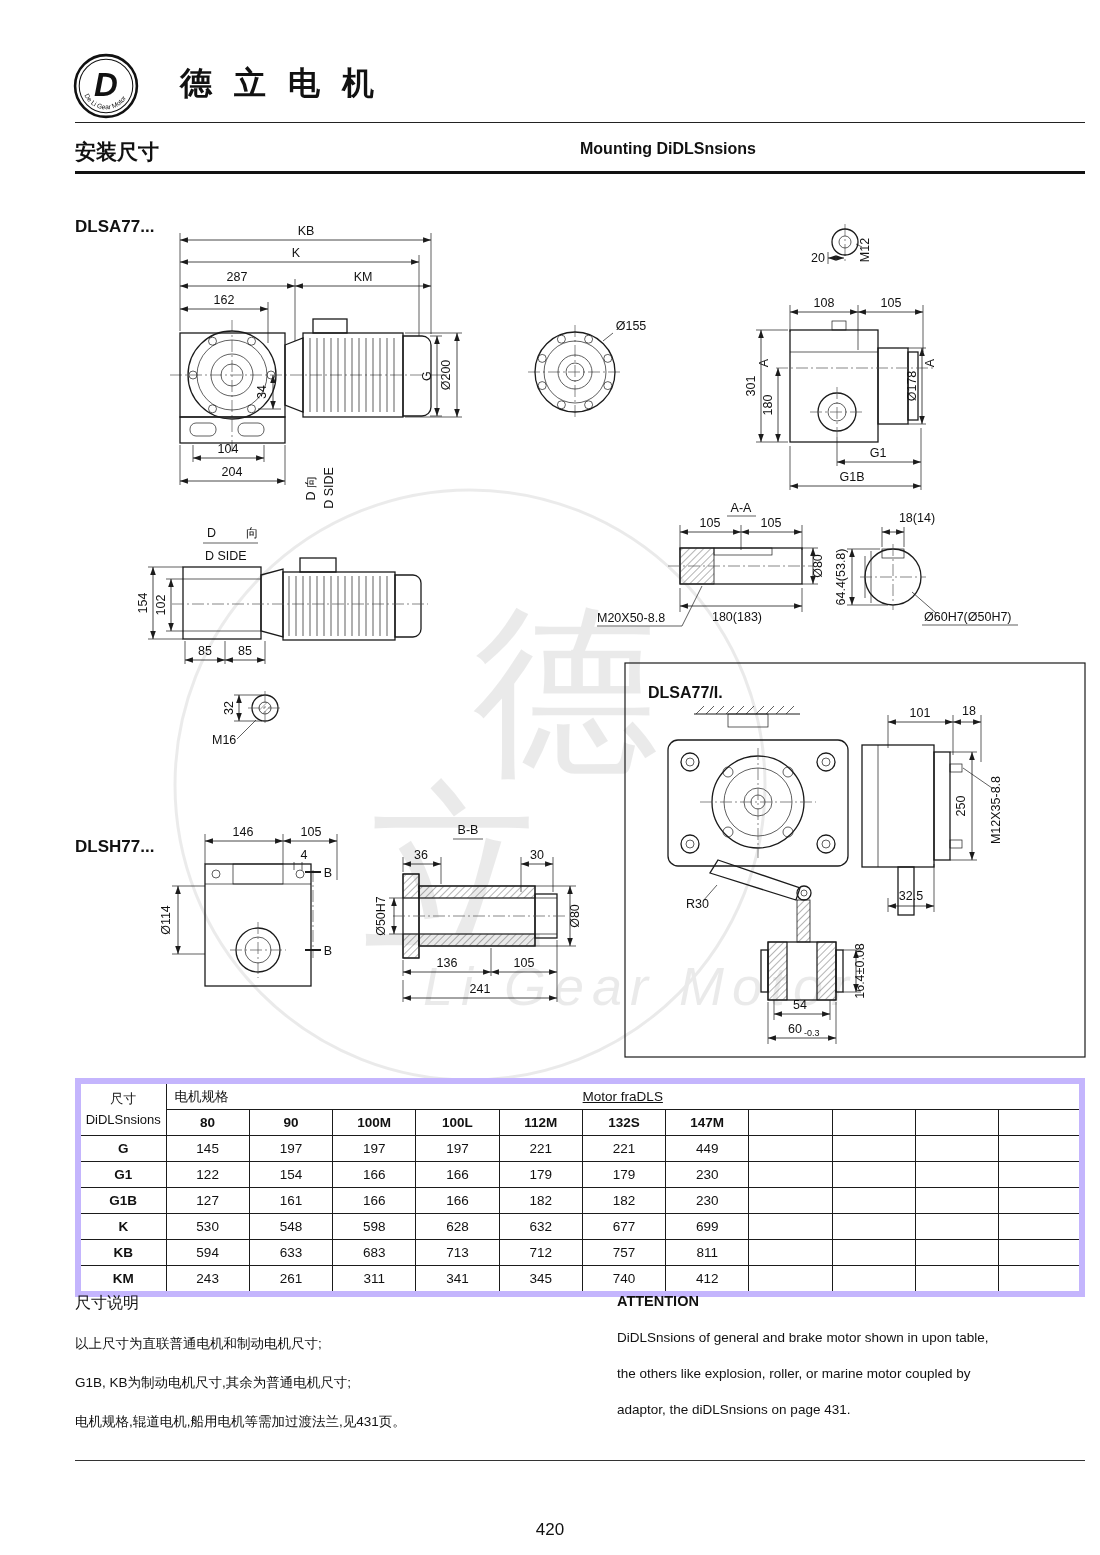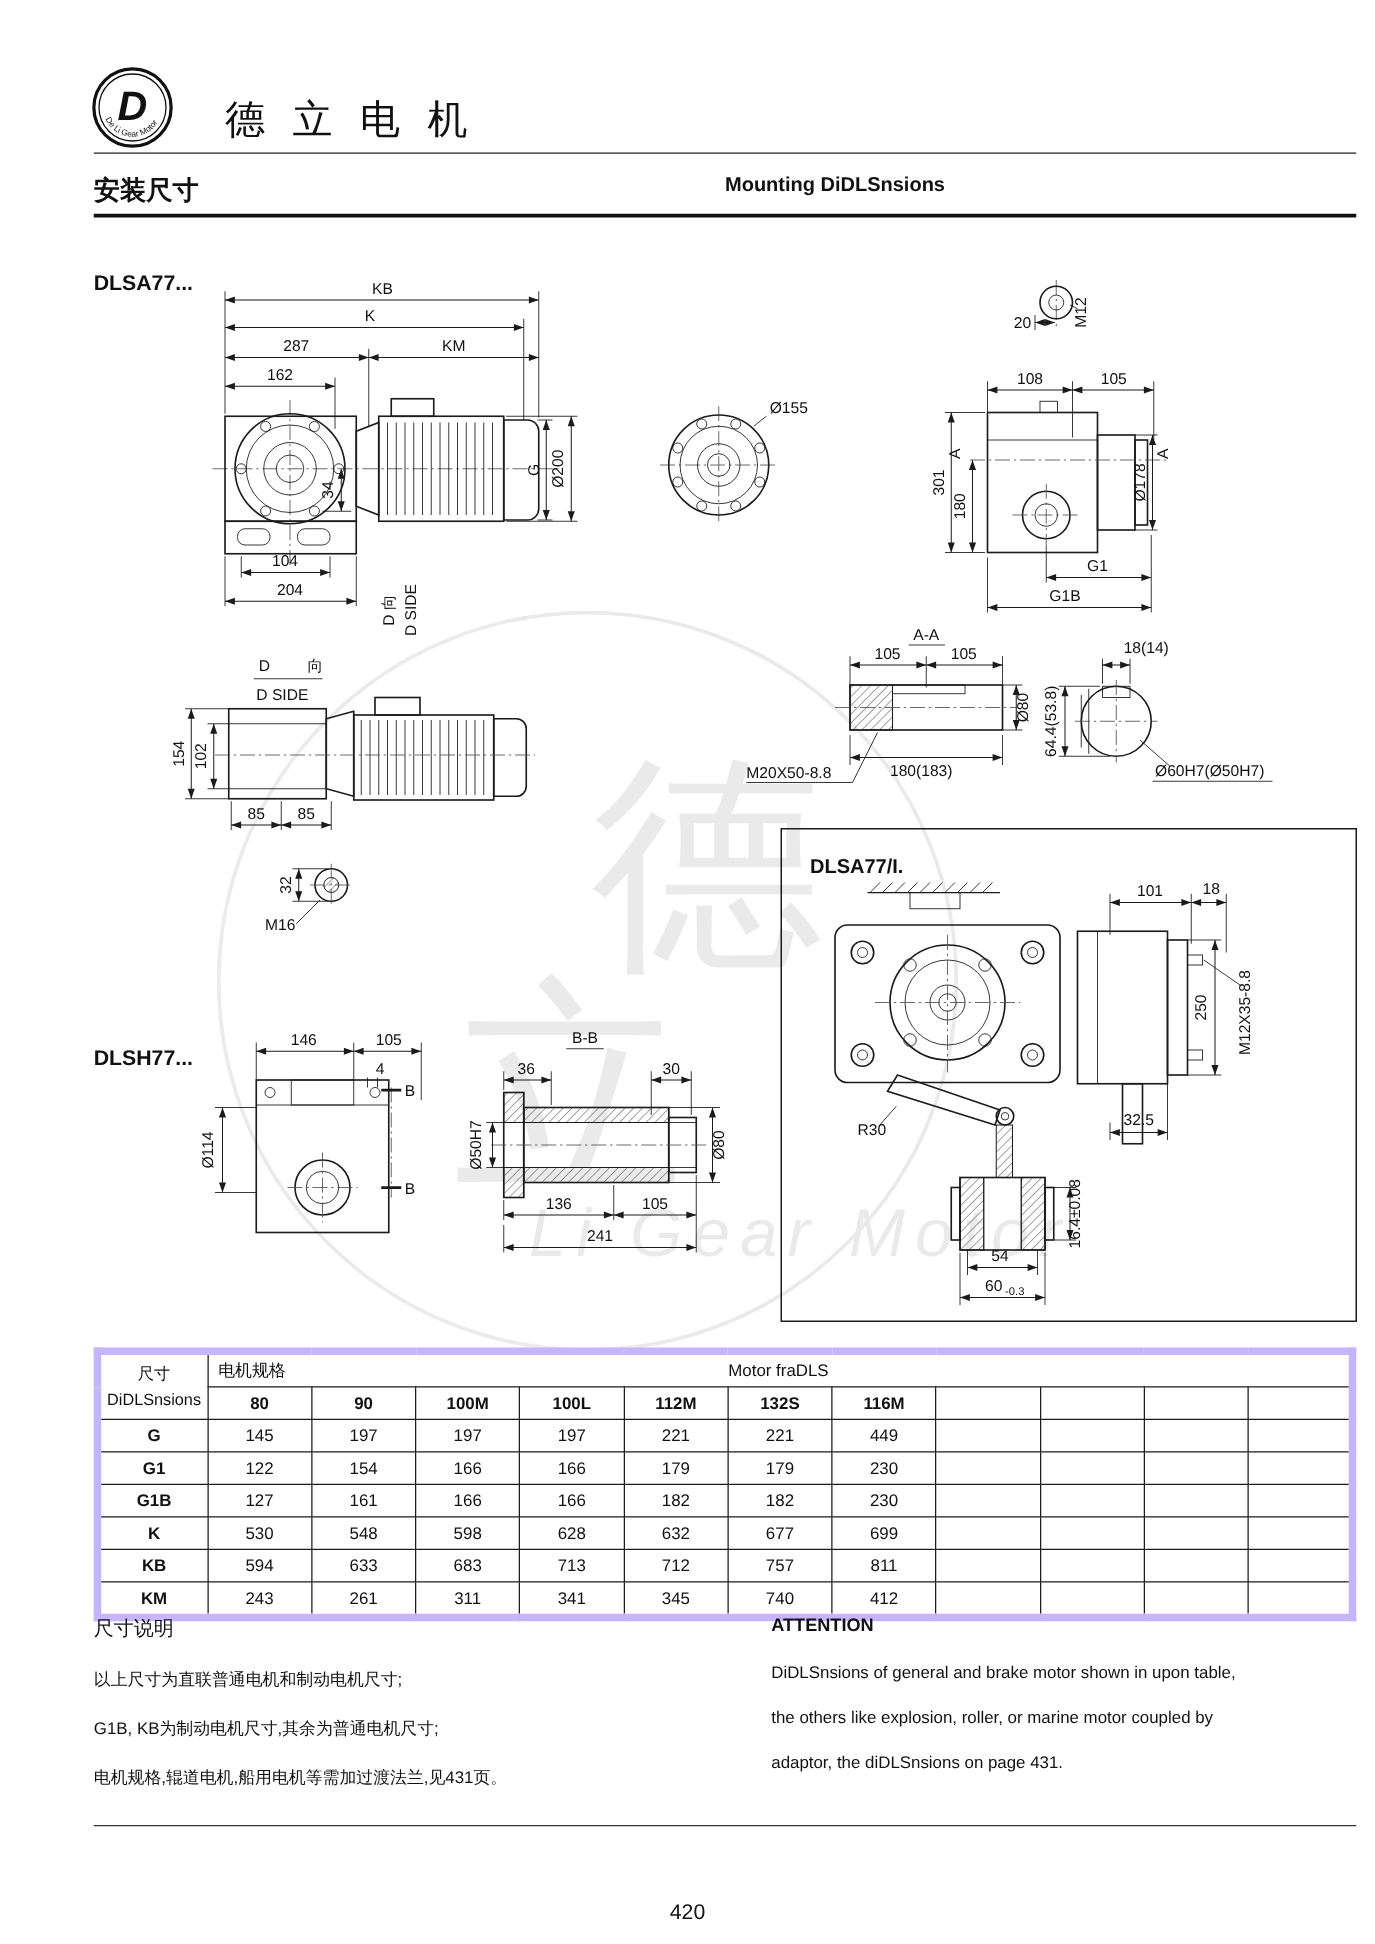--- a/index.html
+++ b/index.html
@@ -1,20 +1,20 @@
 <!DOCTYPE html>
 <html><head>
 <meta charset="utf-8">
 <style>
   html,body{margin:0;padding:0;background:#fff;}
   #page{position:relative;width:1100px;height:1555px;background:#fff;overflow:hidden;
         font-family:"Liberation Sans",sans-serif;color:#111;}
   .abs{position:absolute;}
   #logo{left:72px;top:52px;width:68px;height:68px;}
-  #brand{left:180px;top:74px;font-size:32px;font-weight:normal;letter-spacing:7px;
+  #brand{left:180px;top:62px;font-size:32px;font-weight:bold;letter-spacing:7px;
          font-family:"Liberation Serif",serif;}
   #rule-thin{left:75px;top:122px;width:1010px;height:1px;background:#222;}
   #title-cn{left:75px;top:138px;font-size:21px;font-weight:bold;}
   #title-en{left:580px;top:140px;font-size:16px;font-weight:bold;}
   #rule-thick{left:75px;top:171px;width:1010px;height:3px;background:#111;}
 
   svg text{font-family:"Liberation Sans",sans-serif;}
   .dt{font-size:12.5px;fill:#111;text-anchor:middle;}
   .dts{font-size:12.5px;fill:#111;}
   .lbl{font-size:17px;font-weight:bold;fill:#111;}
@@ -28,21 +28,21 @@
   .thick{stroke:#1b1b1b;stroke-width:2.2;}
   .boxol{fill:none;stroke:#1b1b1b;stroke-width:1.2;}
 
   table#dims{position:absolute;left:75px;top:1078px;width:1010px;border-collapse:collapse;
              table-layout:fixed;border:6px solid #c4b5fd;}
   #dims th,#dims td{border:1px solid #1b1b1b;height:25px;text-align:center;
                     font-size:13.5px;font-weight:normal;padding:0;}
   #dims .rowlab{font-weight:bold;}
   #dims .colh{font-weight:bold;}
   #dims .corner div{line-height:1.55;font-size:13px;}
-  #dims .speccell{position:relative;}
+  #dims .speccell{position:relative;text-decoration:underline;}
   #dims .spec-cn{position:absolute;left:8px;top:4px;}
   .notes{position:absolute;width:505px;font-size:13.5px;}
   .notes .nt{margin-bottom:21px;margin-top:14px;}
   #notes-cn{left:75px;top:1293px;}
   #notes-cn .ntitle{font-size:16px;margin-bottom:21px;}
   #notes-en{left:617px;top:1293px;}
   #notes-en .ntitle{font-weight:bold;font-size:14.5px;margin-bottom:21px;}
   #footer-rule{left:75px;top:1460px;width:1010px;height:1px;background:#333;}
   #page-num{left:0;top:1520px;width:1100px;text-align:center;font-size:17px;}
 </style>
@@ -391,21 +391,21 @@
           <span class="spec-en">Motor fraDLS</span>
         </th>
       </tr>
       <tr>
         <th class="colh">80</th>
         <th class="colh">90</th>
         <th class="colh">100M</th>
         <th class="colh">100L</th>
         <th class="colh">112M</th>
         <th class="colh">132S</th>
-        <th class="colh">116M</th>
+        <th class="colh">147M</th>
         <th class="colh"></th>
         <th class="colh"></th>
         <th class="colh"></th>
         <th class="colh"></th>
       </tr>
     </thead>
     <tbody>
       <tr>
         <th class="rowlab">G</th>
         <td>145</td>

